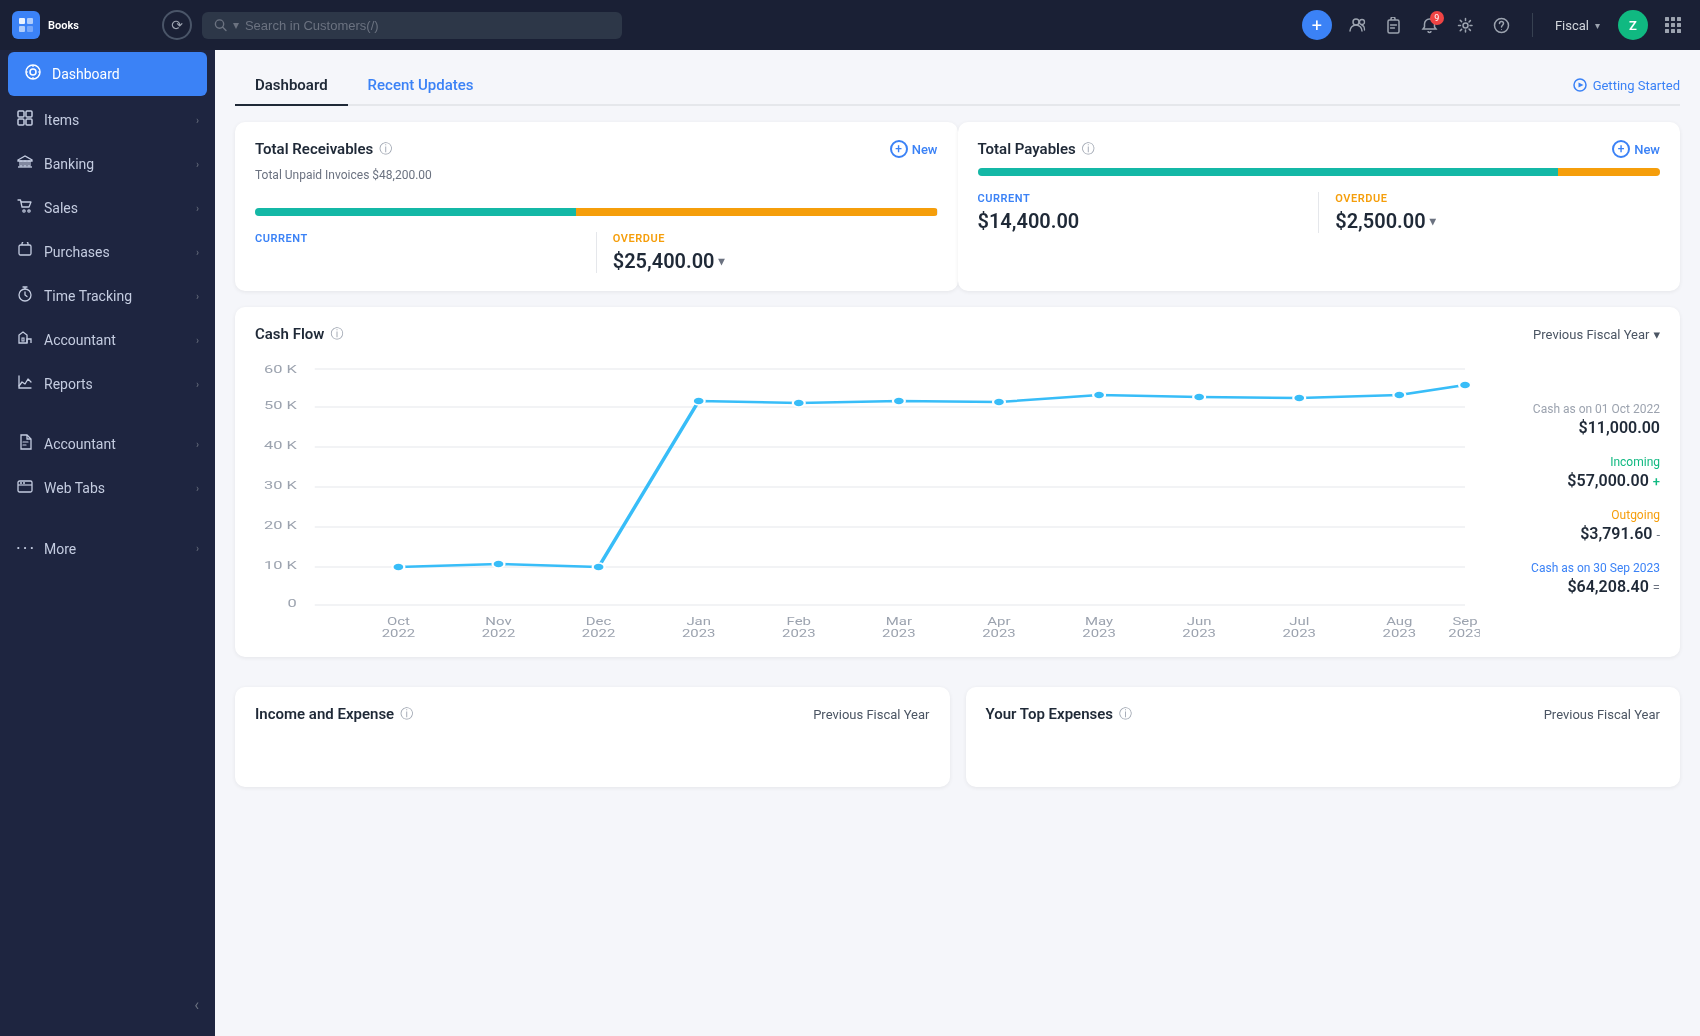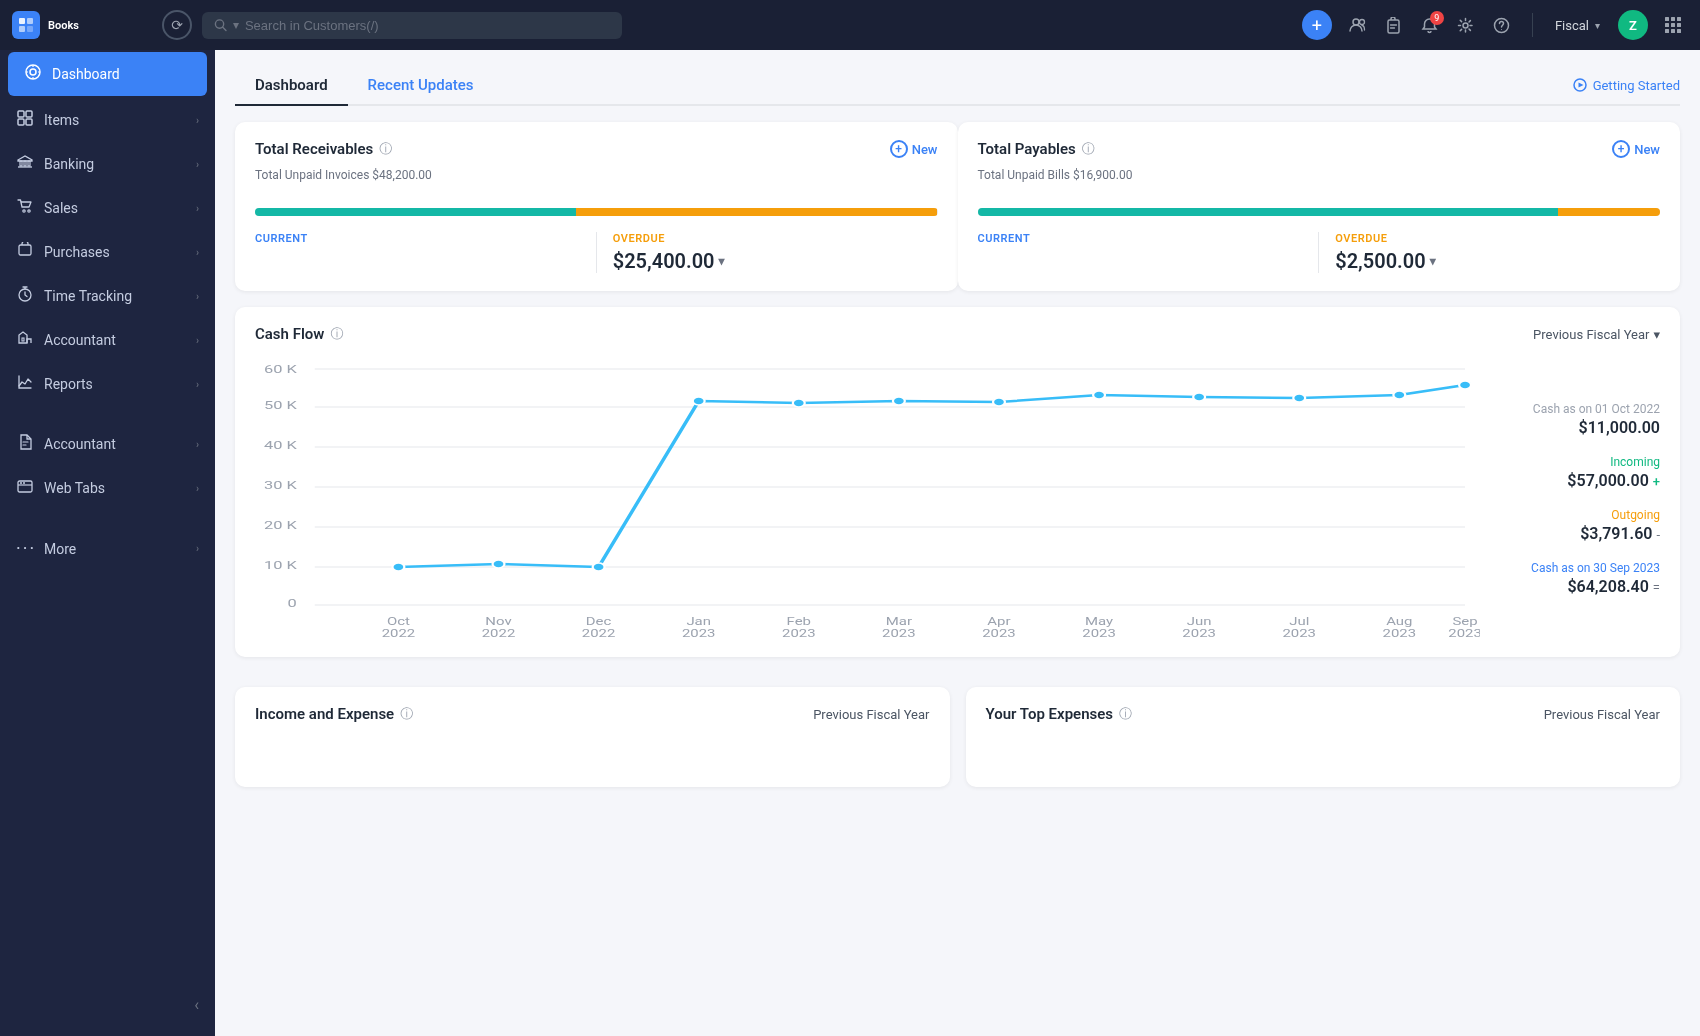--- a/index.html
+++ b/index.html
@@ -766,28 +766,30 @@
         <div class="card-header">
           <div class="card-title-row">
             <span class="card-title">Total Payables</span>
             <span class="info-icon">ⓘ</span>
           </div>
           <div class="new-btn">
             <div class="new-btn-circle">+</div>
             <span>New</span>
           </div>
         </div>
-        <div class="unpaid-text">Total Unpaid Bills $16,900.00</div>
         <div class="progress-bar">
           <div class="progress-fill-teal" style="width:85%"></div>
           <div class="progress-fill-yellow" style="width:15%"></div>
         </div>
         <div class="amounts-row">
           <div class="amount-section">
             <div class="amount-label current">CURRENT</div>
+            <div class="amount-value">
+              <span>$14,400.00</span>
+            </div>
           </div>
           <div class="amount-section">
             <div class="amount-label overdue">OVERDUE</div>
             <div class="amount-value">
               <span>$2,500.00</span>
               <span class="dropdown-arrow">▾</span>
             </div>
           </div>
         </div>
       </div>

